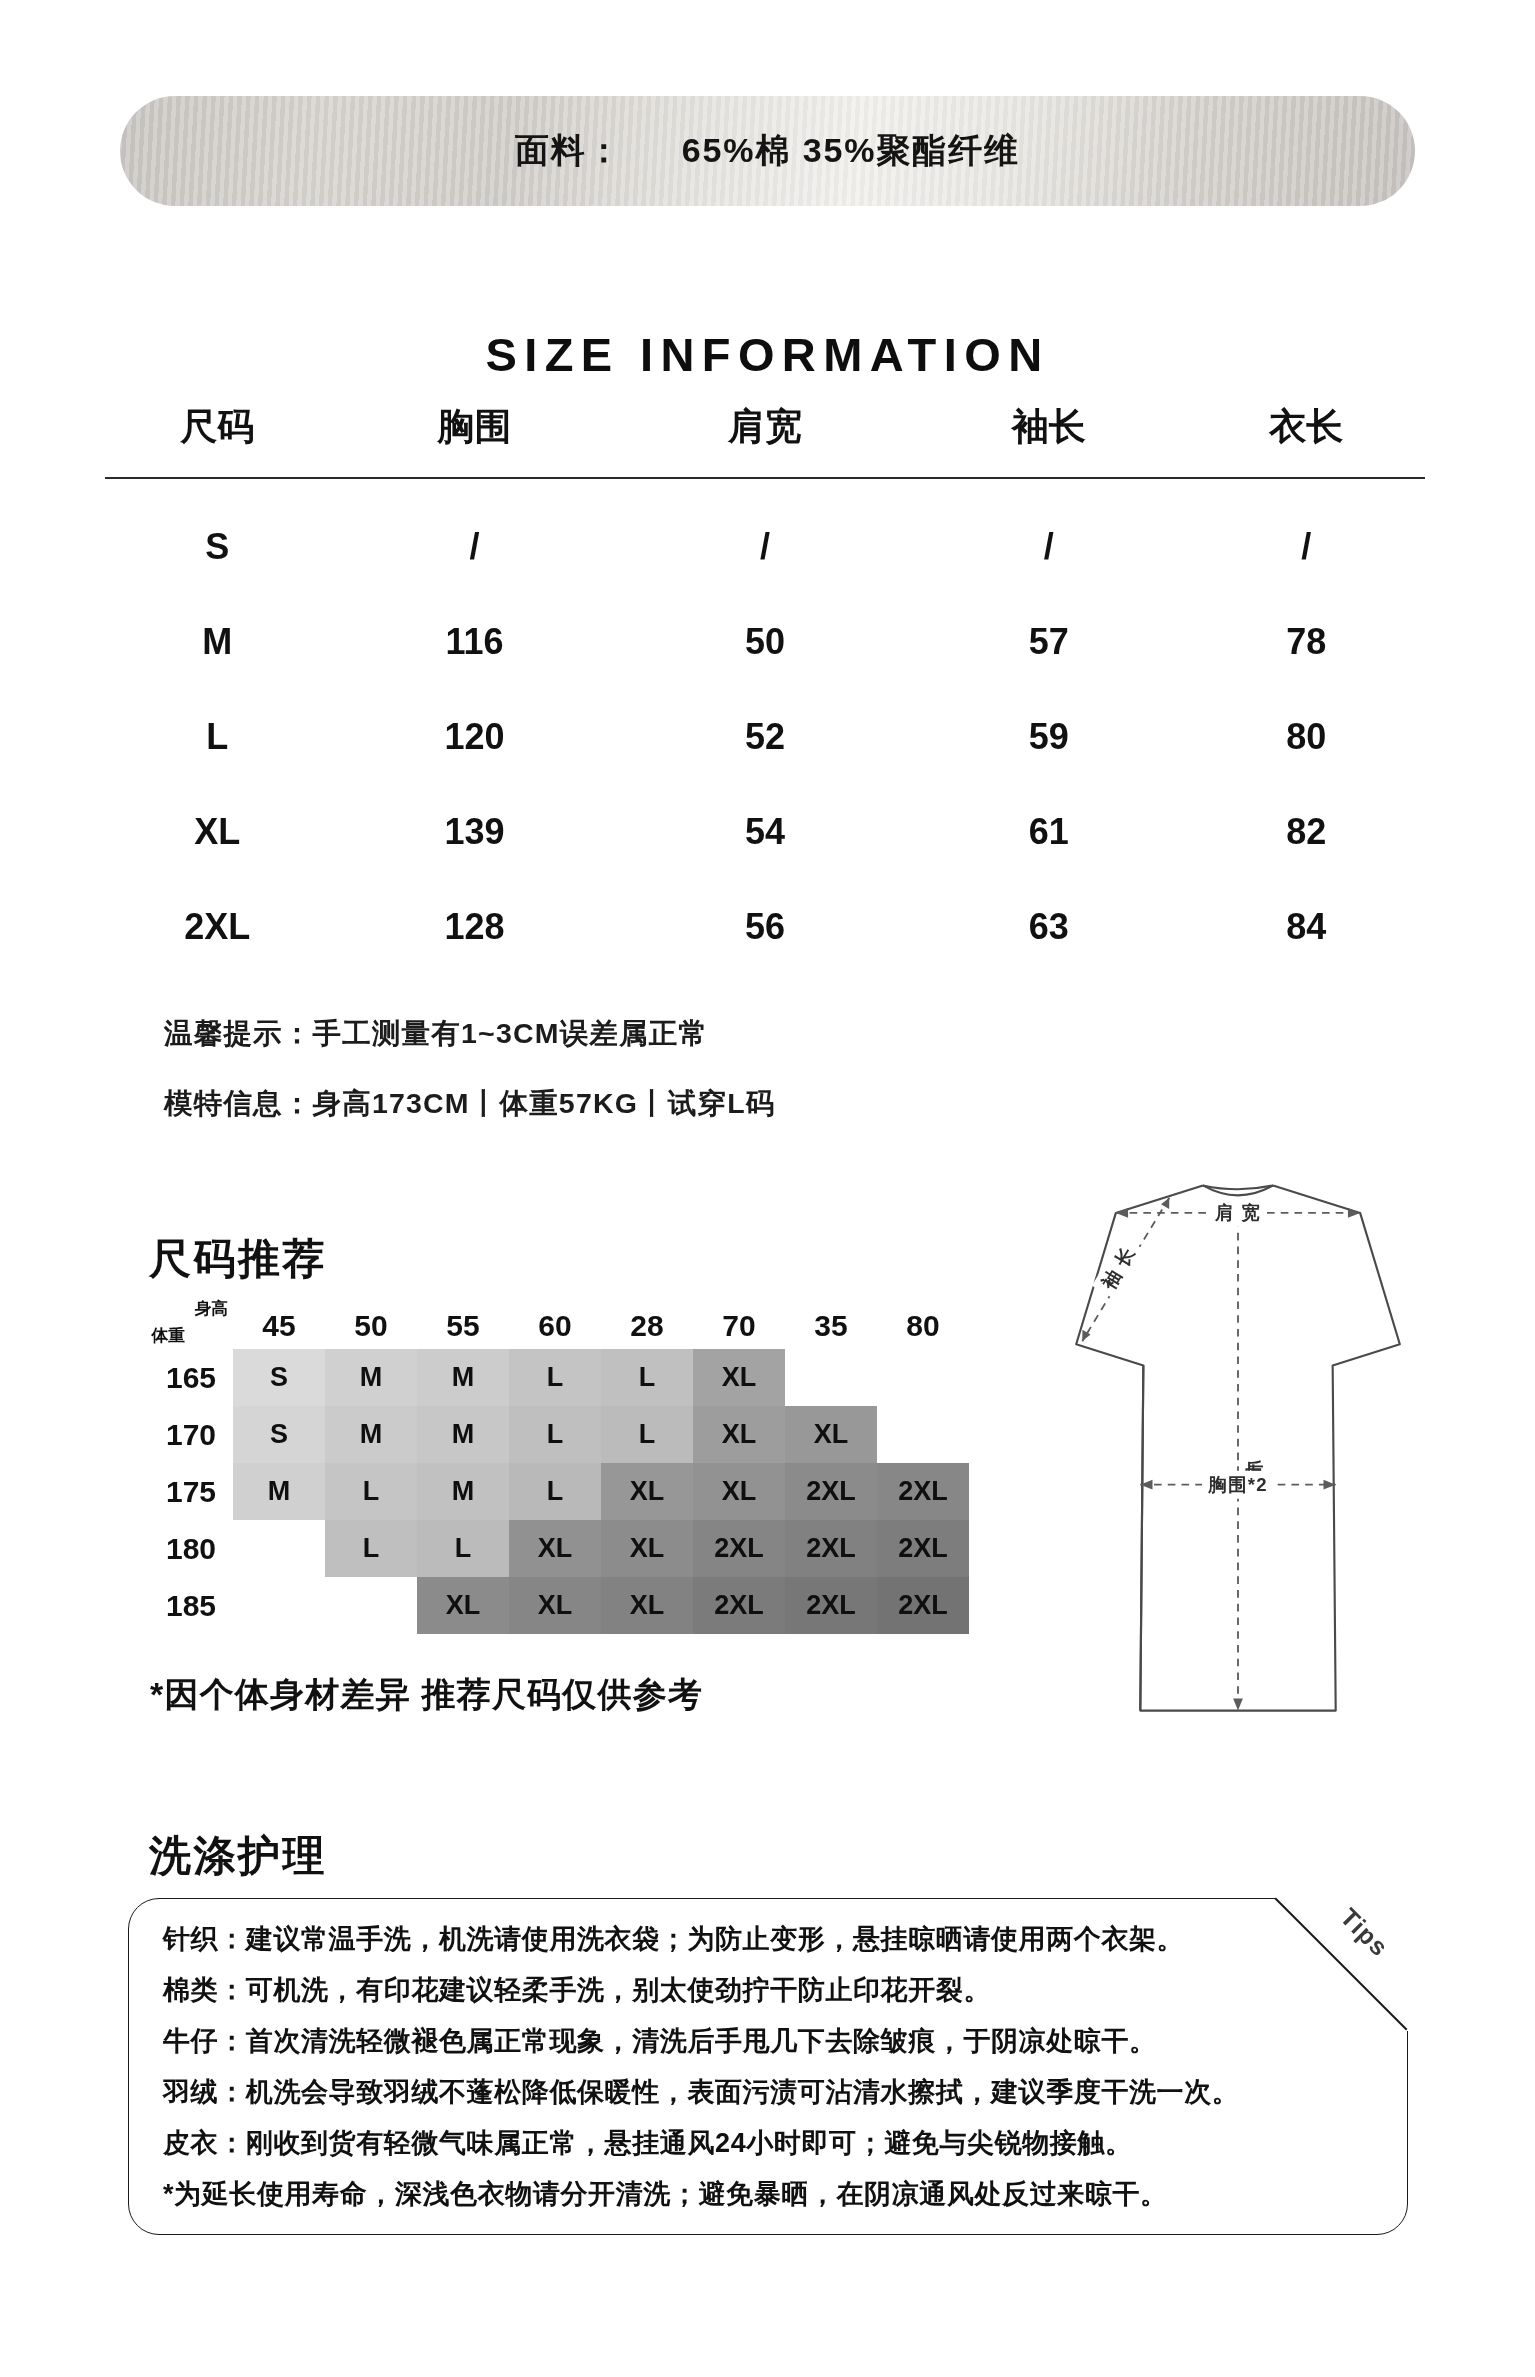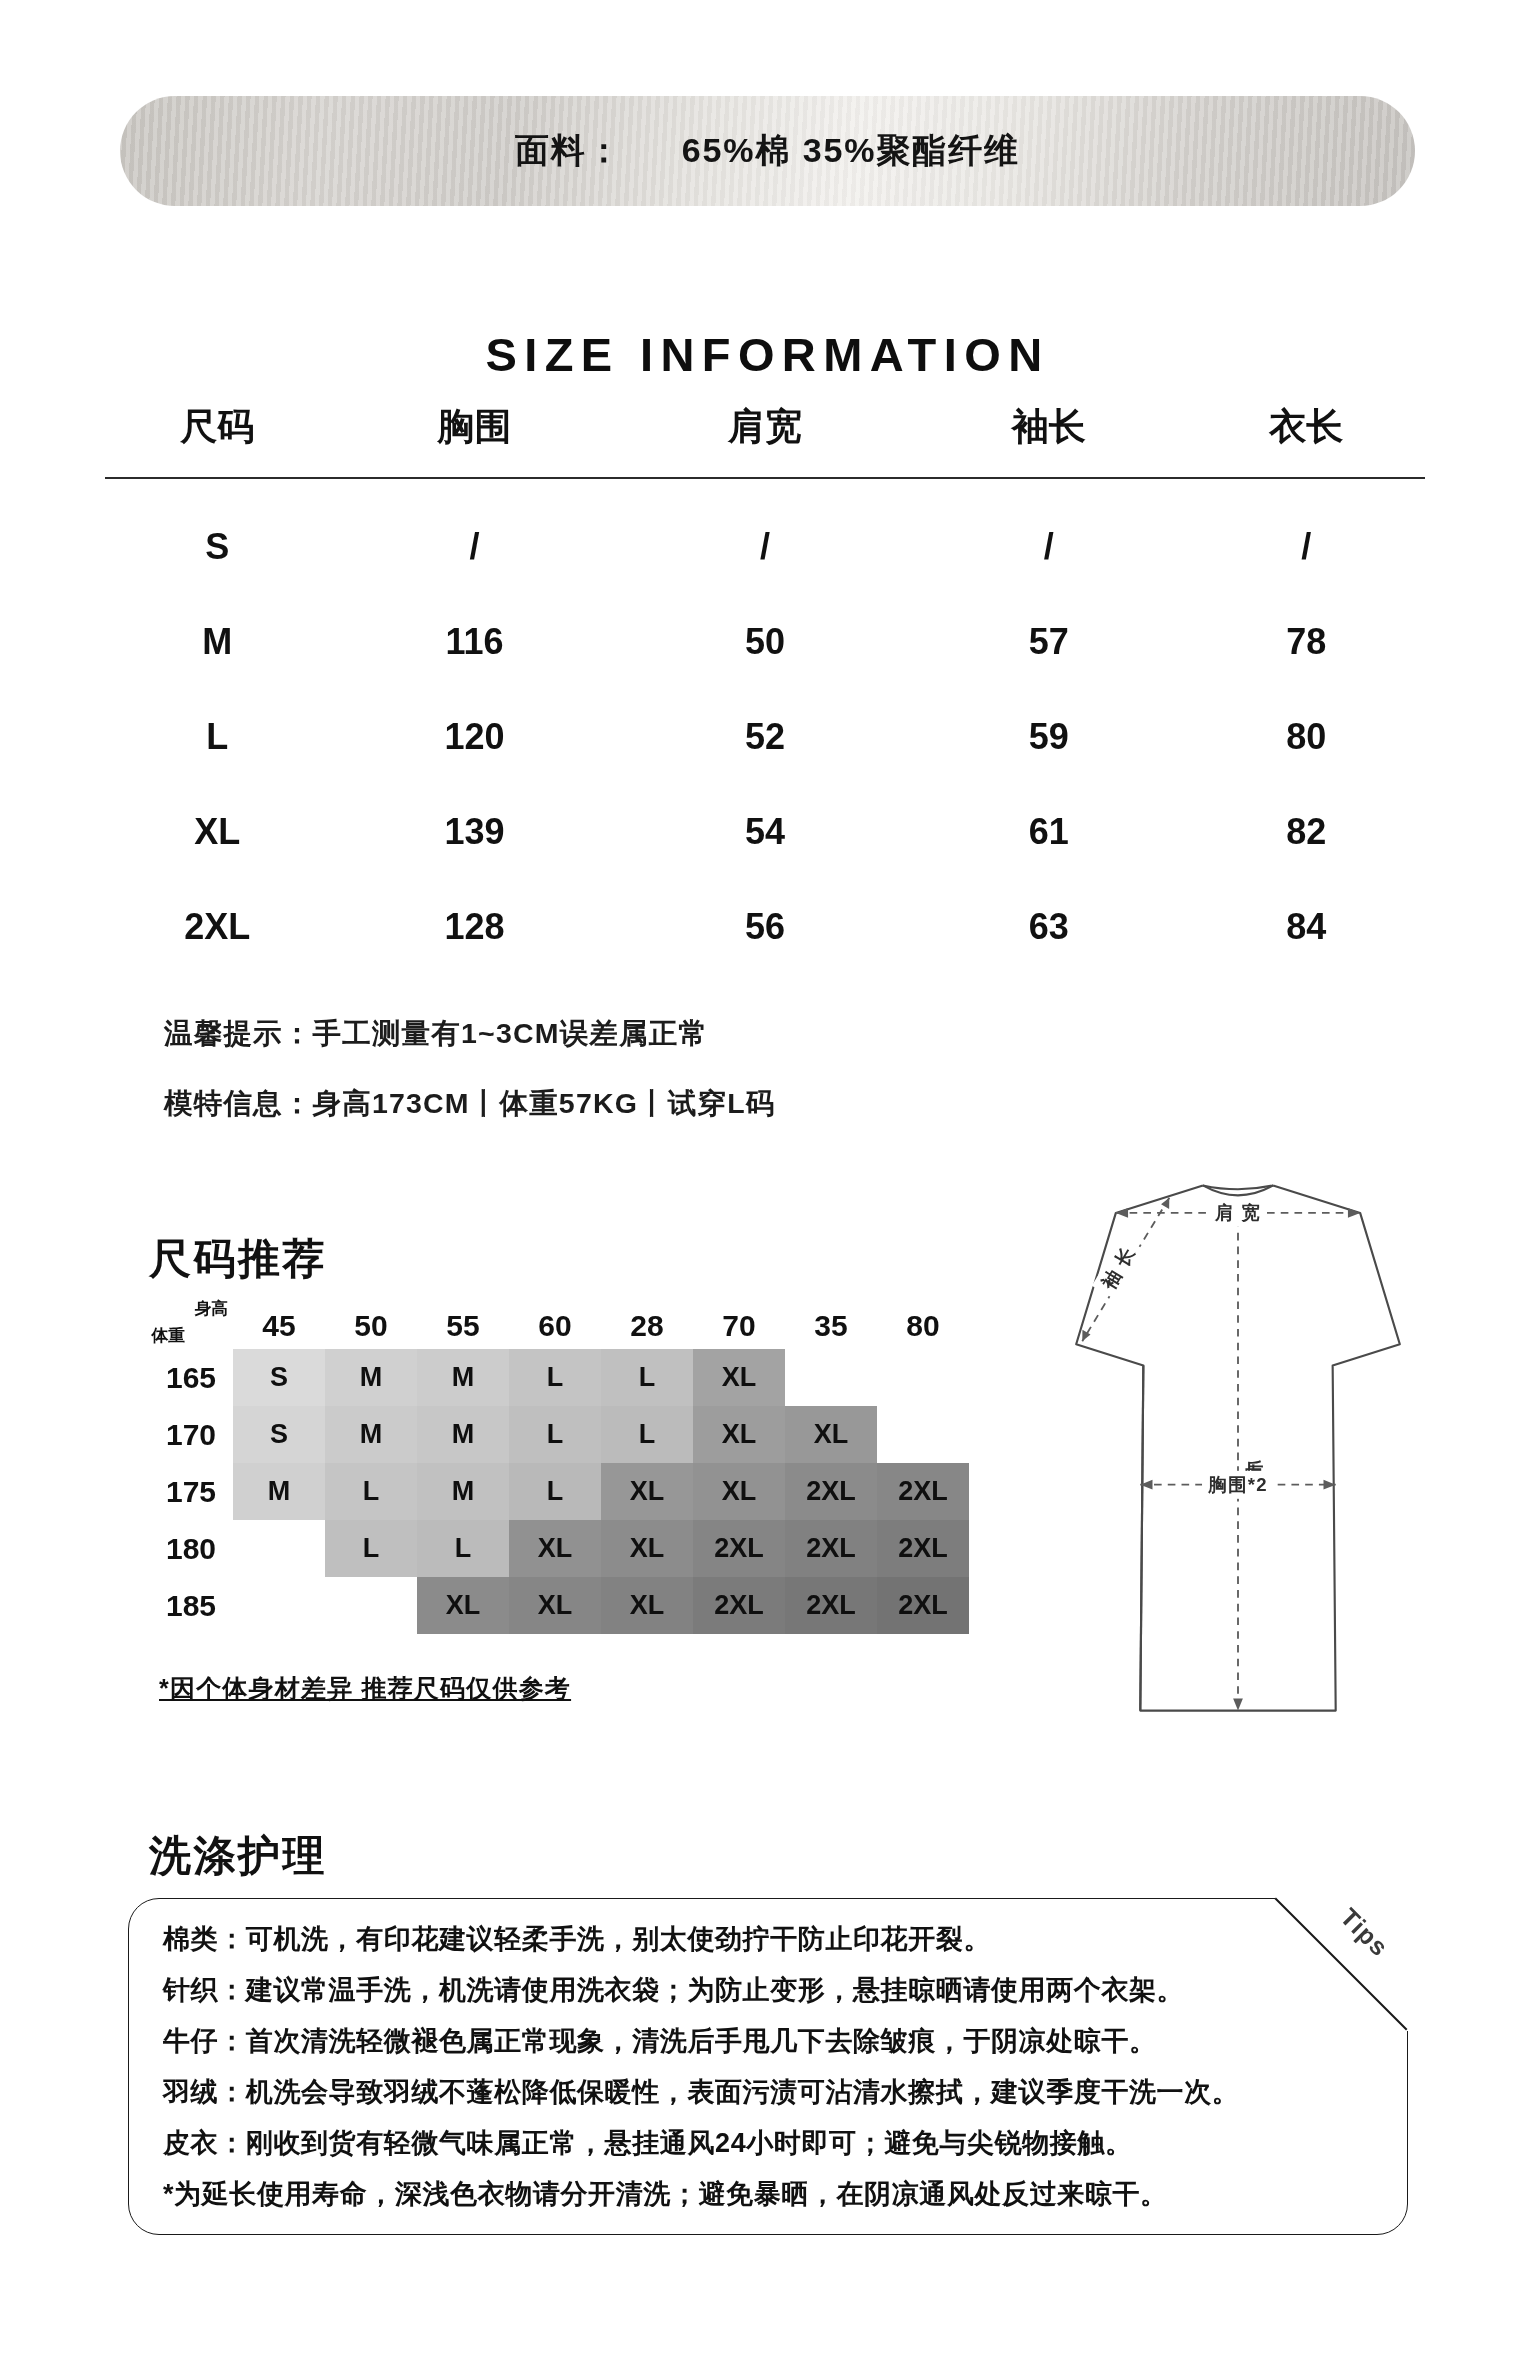--- a/index.html
+++ b/index.html
@@ -42,21 +42,21 @@
   .matrix{
     position:absolute;left:149px;top:1303px;
     display:grid;grid-template-columns:84px repeat(8,92px);grid-template-rows:46px repeat(5,57px);
   }
   .mx-corner{display:flex;flex-direction:column;justify-content:flex-end;padding:2.5px 5px 3.7px 2.5px;box-sizing:border-box;gap:8px;}
   .mx-corner span{font-size:16.7px;font-weight:700;line-height:1.15;}
   .corner-top{align-self:flex-end;}
   .corner-bottom{align-self:flex-start;}
   .mx-w,.mx-ht{display:flex;align-items:center;justify-content:center;font-size:30px;font-weight:700;}
   .mx-cell{display:flex;align-items:center;justify-content:center;font-size:27px;font-weight:600;color:#0f0f0f;}
-  .rec-note{position:absolute;left:159px;top:1672px;font-size:25px;font-weight:700;letter-spacing:1.2px;text-decoration:underline;}
+  .rec-note{position:absolute;left:150px;top:1672px;font-size:34px;font-weight:700;letter-spacing:1.2px;}
   
   .diagram{position:absolute;left:1009px;top:1164px;width:458px;height:565px;}
   .diagram svg{position:absolute;left:0;top:0;}
   .dg-label{
     position:absolute;transform:translate(-50%,-50%);background:#fff;color:#2e2e2e;
     font-size:18.6px;font-weight:700;padding:1.2px 6.2px;white-space:nowrap;letter-spacing:1.2px;
   }
   .dg-shoulder{left:229px;top:49px;}
   .dg-sleeve{left:110px;top:104px;transform:translate(-50%,-50%) rotate(-59deg);}
   .dg-back{left:245px;top:290px;writing-mode:vertical-rl;text-orientation:upright;padding:6.2px 1.2px;letter-spacing:5px;}
@@ -233,26 +233,26 @@
     <div class="dg-label dg-shoulder">肩 宽</div>
     <div class="dg-label dg-sleeve">袖 长</div>
     <div class="dg-label dg-back">后中衣长</div>
     <div class="dg-label dg-chest">胸围*2</div>
   </div>
 
   <div class="care-title">洗涤护理</div>
   <div class="care-box">
     <div id="care-items">
         <div class="care-line">
+          <span class="care-label">针织：</span>
+          <span class="care-text">建议常温手洗，机洗请使用洗衣袋；为防止变形，悬挂晾晒请使用两个衣架。</span>
+        </div>
+        <div class="care-line">
           <span class="care-label">棉类：</span>
           <span class="care-text">可机洗，有印花建议轻柔手洗，别太使劲拧干防止印花开裂。</span>
-        </div>
-        <div class="care-line">
-          <span class="care-label">针织：</span>
-          <span class="care-text">建议常温手洗，机洗请使用洗衣袋；为防止变形，悬挂晾晒请使用两个衣架。</span>
         </div>
         <div class="care-line">
           <span class="care-label">牛仔：</span>
           <span class="care-text">首次清洗轻微褪色属正常现象，清洗后手甩几下去除皱痕，于阴凉处晾干。</span>
         </div>
         <div class="care-line">
           <span class="care-label">羽绒：</span>
           <span class="care-text">机洗会导致羽绒不蓬松降低保暖性，表面污渍可沾清水擦拭，建议季度干洗一次。</span>
         </div>
         <div class="care-line">

